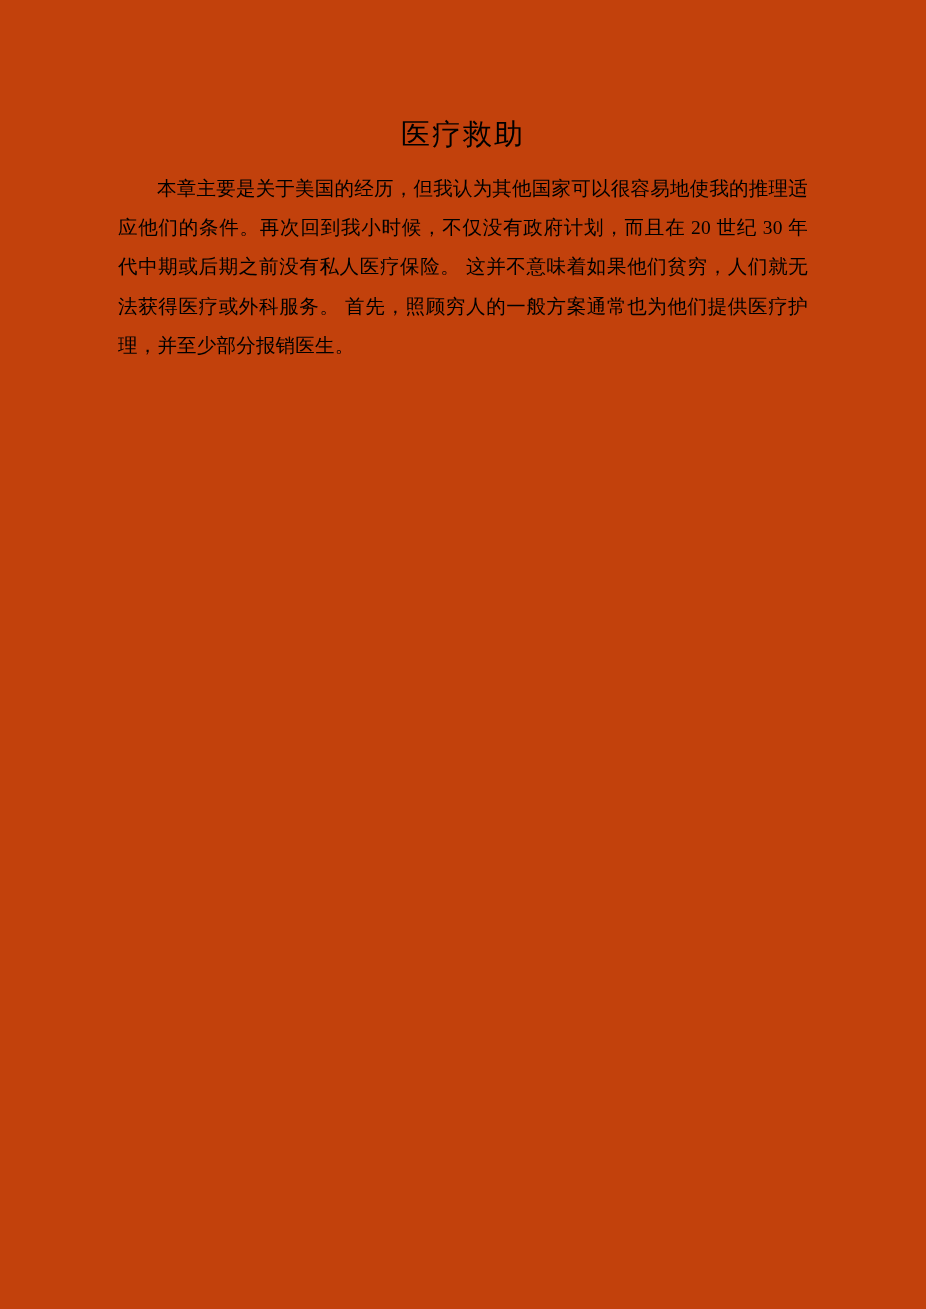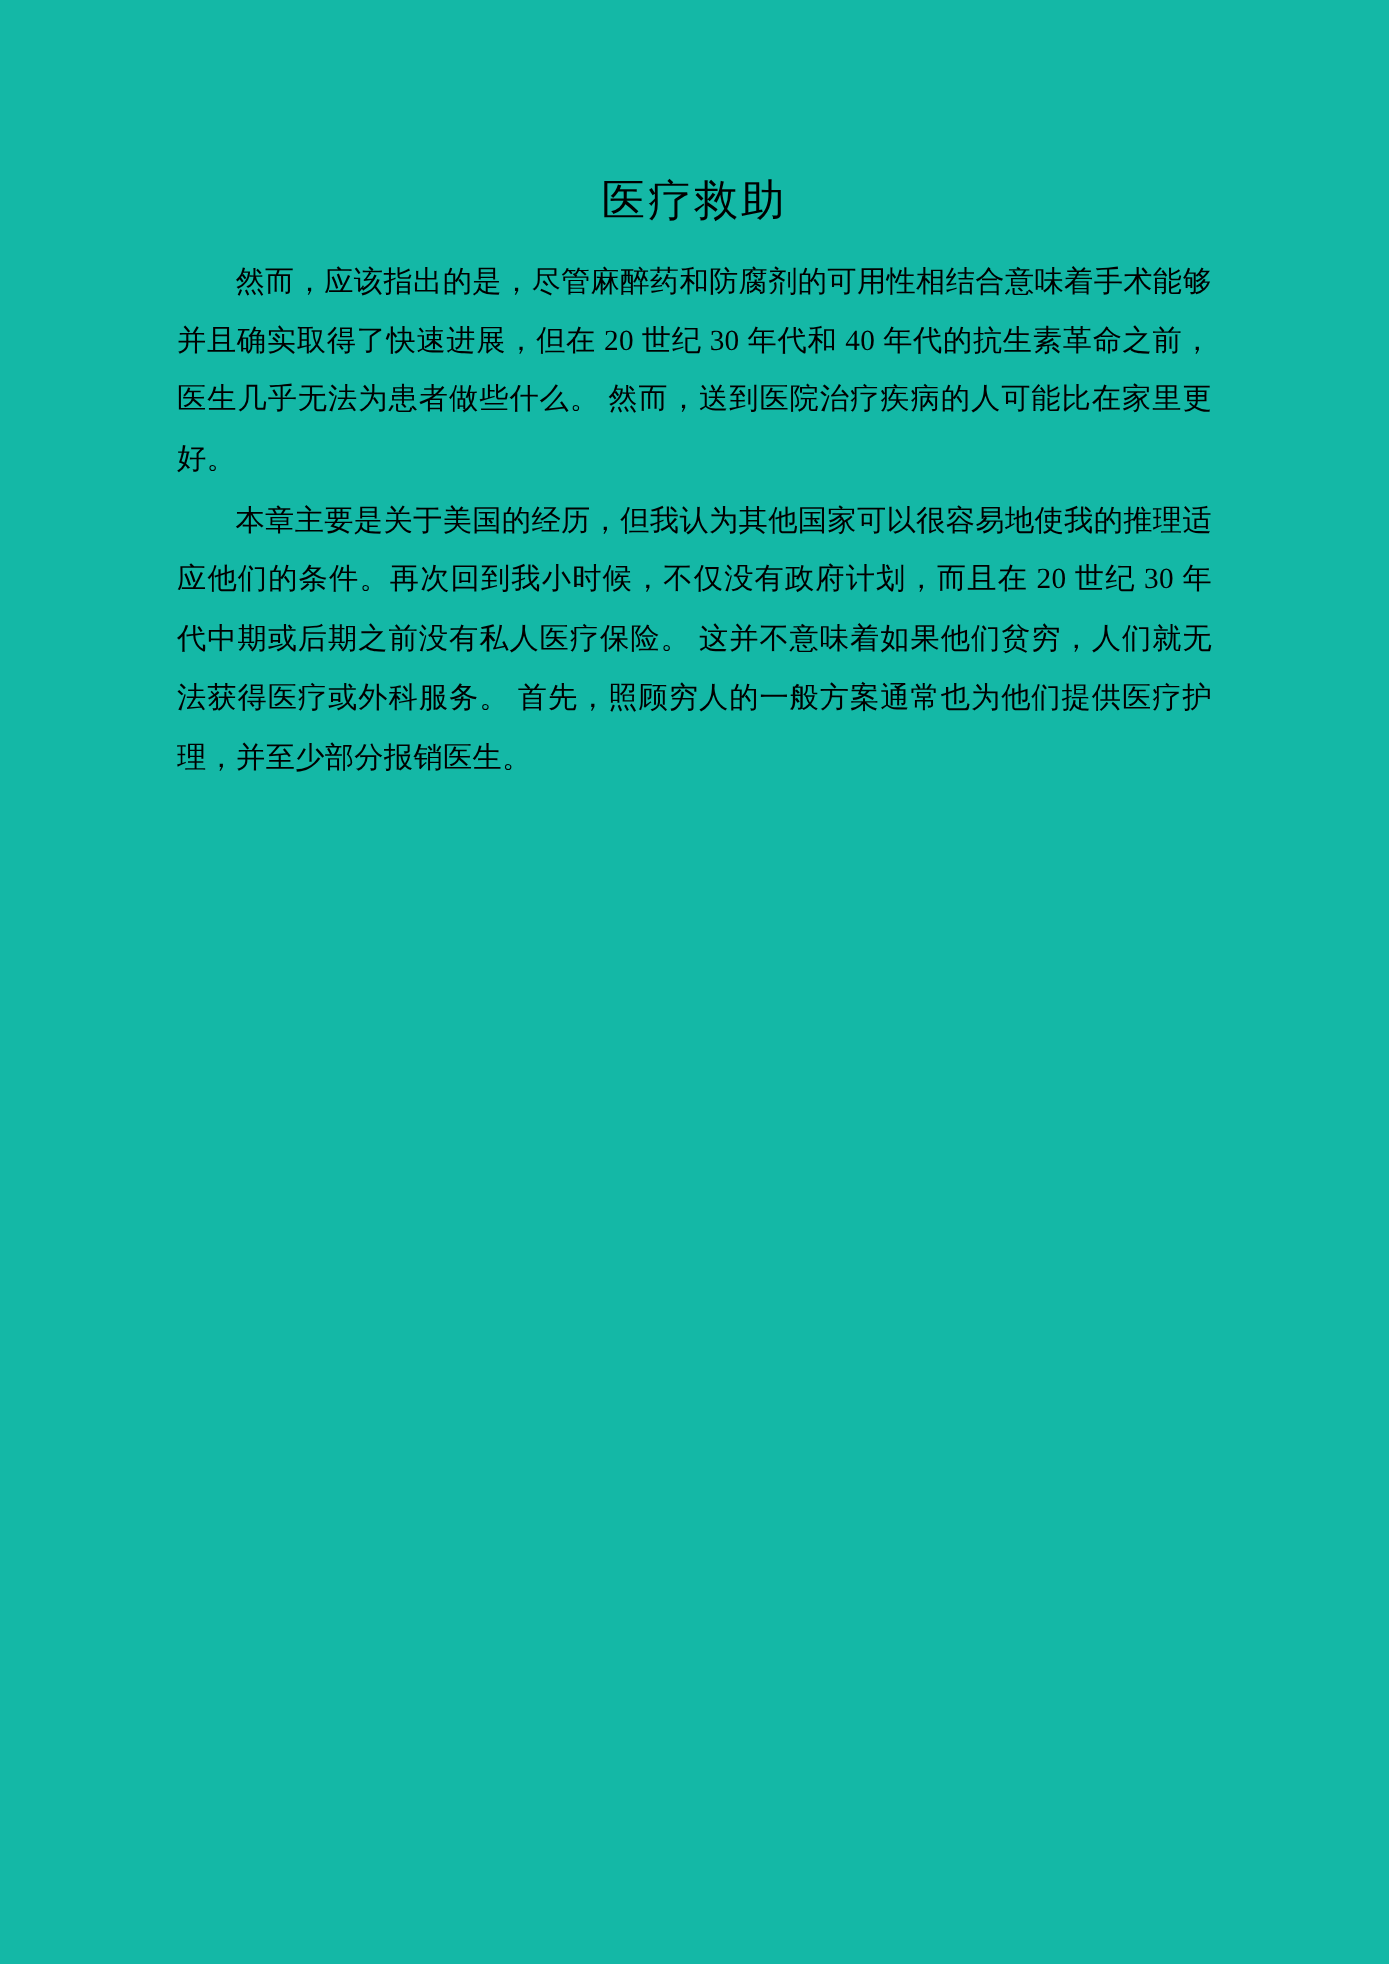--- a/index.html
+++ b/index.html
@@ -13,21 +13,21 @@
     font-family: "Liberation Serif", "DejaVu Serif", serif;
     color: #000000;
     overflow: hidden;
   }
   .page {
     position: relative;
     width: 926px;
     height: 1309px;
     box-sizing: border-box;
     padding: 96px 118px 70px 118px;
-    background: #14b8a6;
+    background: #c2410c;
   }
   .doc-title {
     text-align: center;
     font-size: 29px;
     font-weight: normal;
     letter-spacing: 2px;
     margin: 18px 0 14px 0;
     line-height: 1.4;
   }
   .body-text p {
@@ -39,16 +39,15 @@
     text-indent: 2em;
     letter-spacing: 0.2px;
   }
 </style>
 </head>
 <body>
 
 <div class="page">
   <h1 class="doc-title">医疗救助</h1>
   <div class="body-text">
-    <p>然而，应该指出的是，尽管麻醉药和防腐剂的可用性相结合意味着手术能够并且确实取得了快速进展，但在 20 世纪 30 年代和 40 年代的抗生素革命之前，医生几乎无法为患者做些什么。 然而，送到医院治疗疾病的人可能比在家里更好。</p>
     <p>本章主要是关于美国的经历，但我认为其他国家可以很容易地使我的推理适应他们的条件。再次回到我小时候，不仅没有政府计划，而且在 20 世纪 30 年代中期或后期之前没有私人医疗保险。 这并不意味着如果他们贫穷，人们就无法获得医疗或外科服务。 首先，照顾穷人的一般方案通常也为他们提供医疗护理，并至少部分报销医生。</p>
   </div>
 </div>
 
 </body></html>

